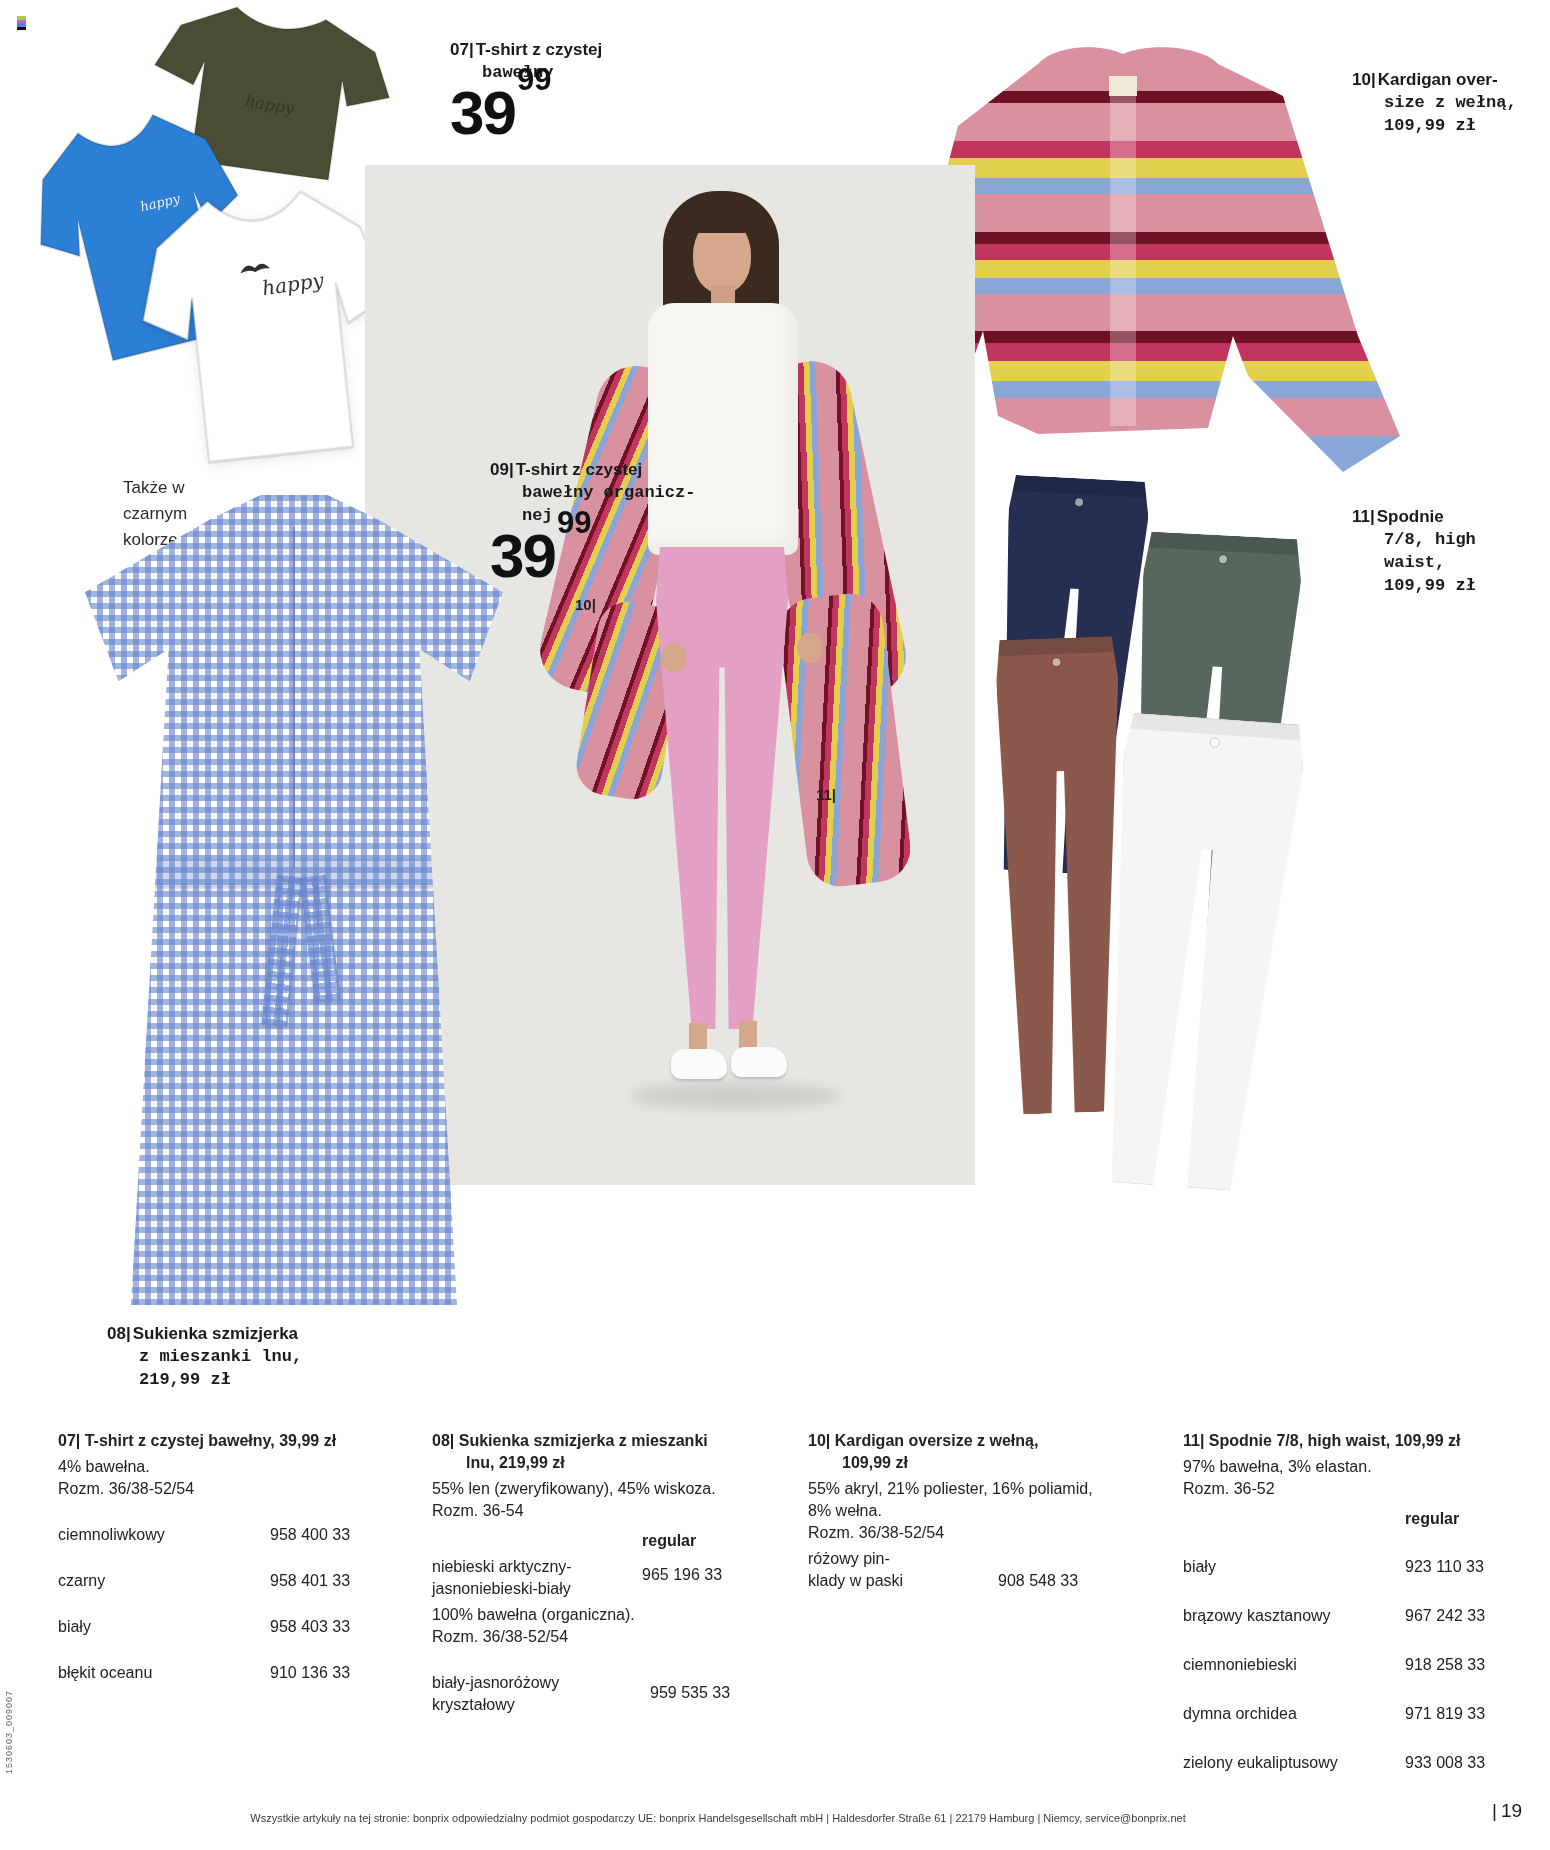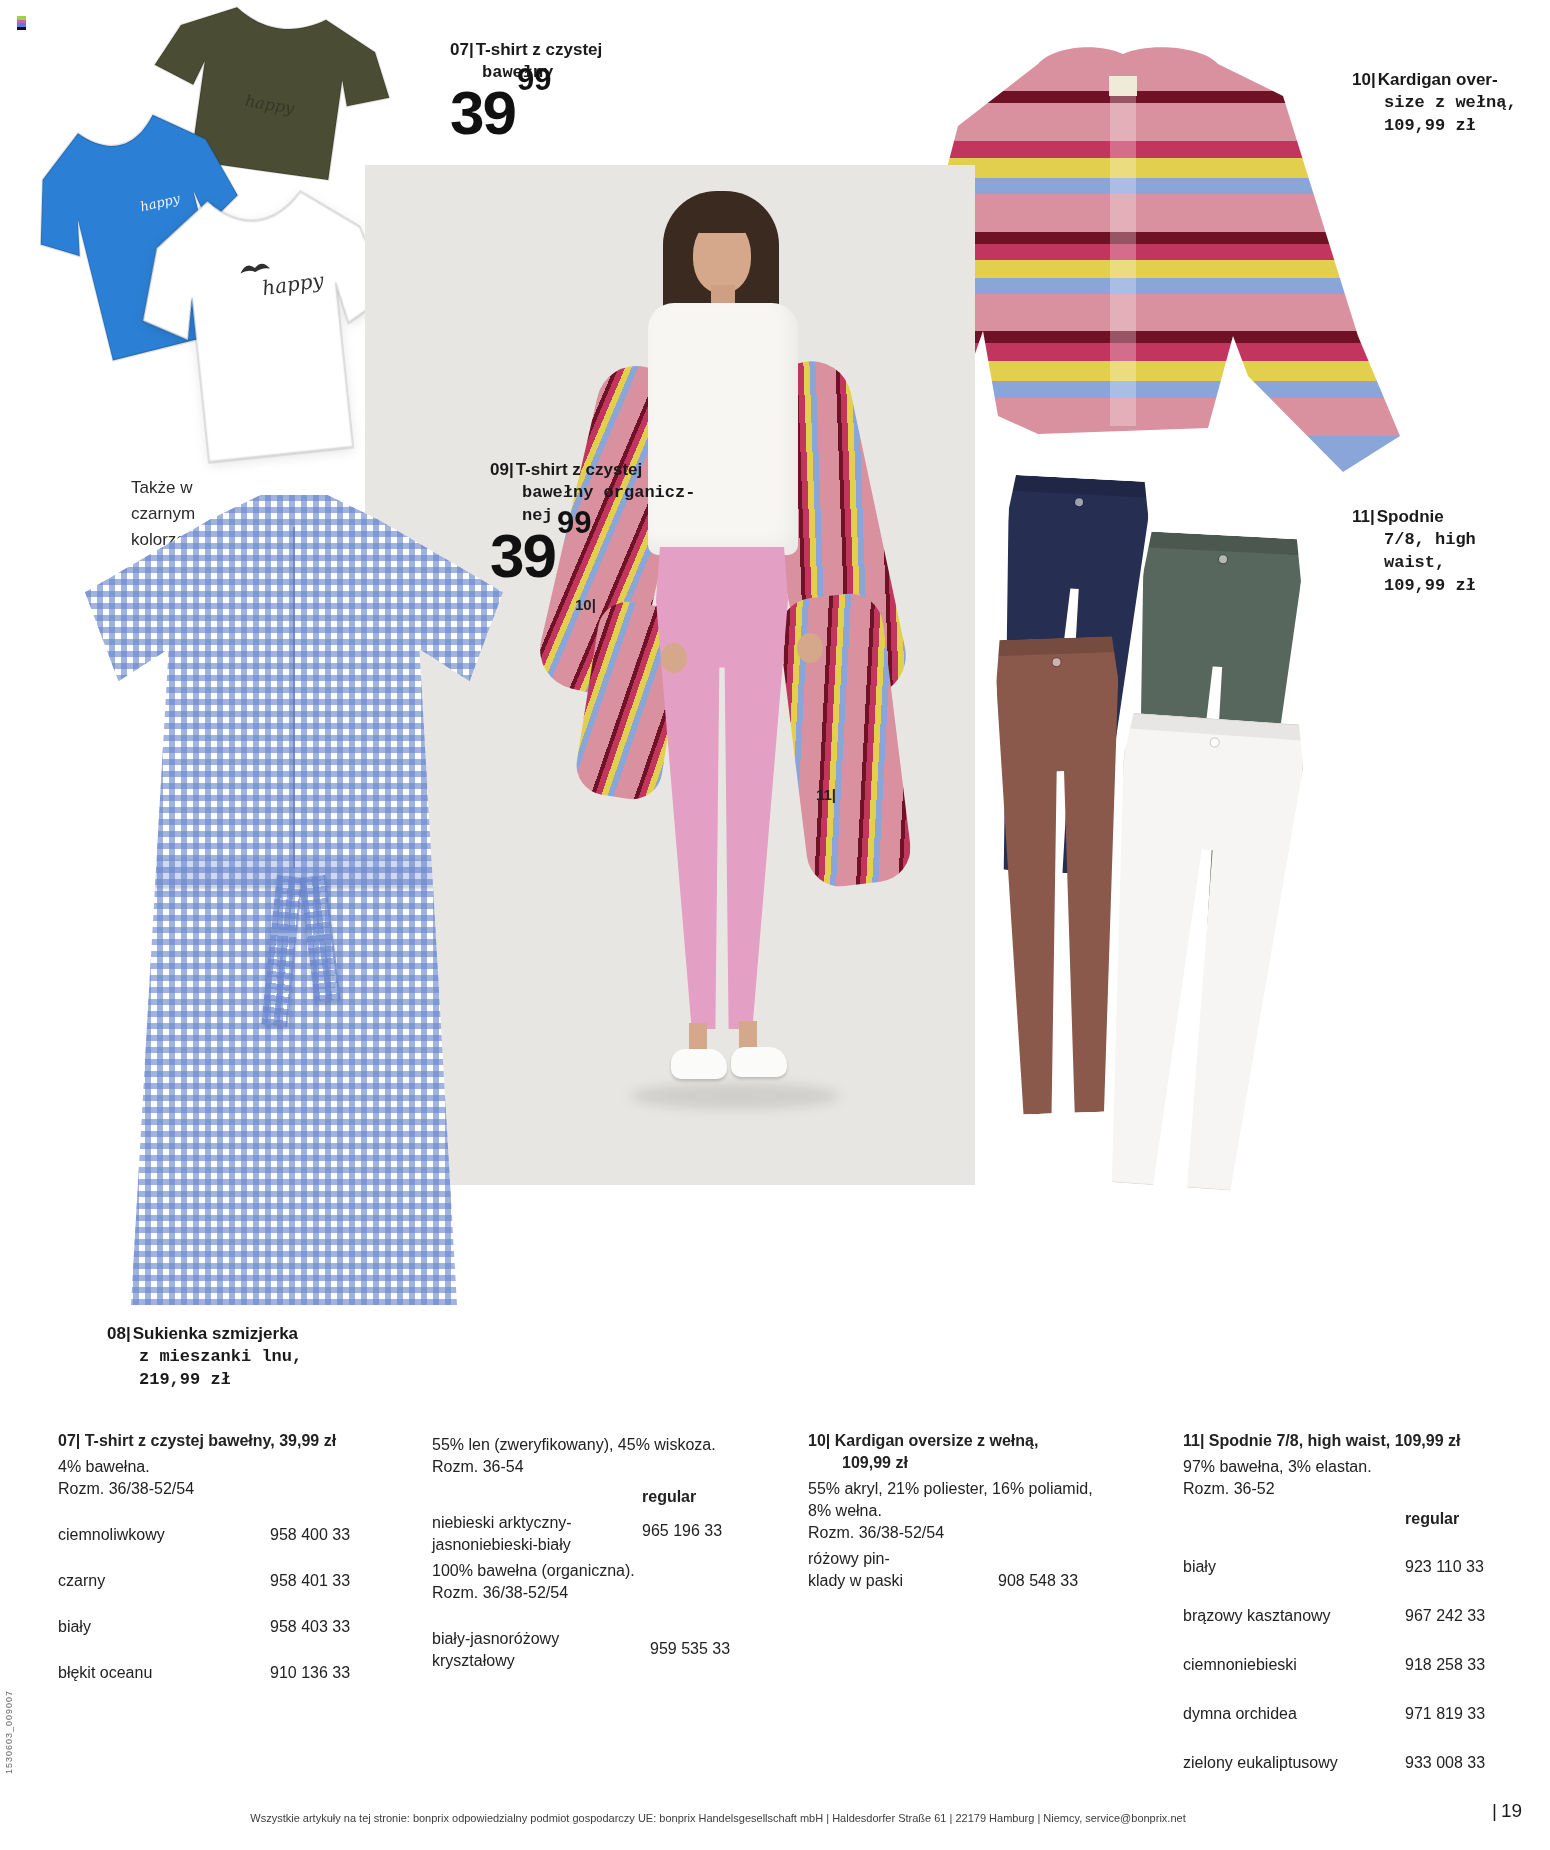--- a/index.html
+++ b/index.html
@@ -5,21 +5,21 @@
   html,body{margin:0;padding:0;background:#fff;}
   .page{position:relative;width:1550px;height:1850px;background:#ffffff;overflow:hidden;
         font-family:"Liberation Sans",sans-serif;color:#1c1c1c;}
 
   
   .callout{position:absolute;font-size:17px;line-height:23px;font-weight:bold;color:#1a1a1a;}
   .callout .hang{padding-left:32px;font-family:Liberation Mono, monospace;}
   .c-num{margin-right:2px;}
   .price{margin-top:6px;font-size:62px;font-weight:bold;letter-spacing:-2px;color:#111;}
   .price sup{font-size:31px;letter-spacing:0;position:relative;top:-22px;left:2px;}
-  .note{position:absolute;font-size:17px;line-height:26px;color:#2b2b2b;font-weight:normal;margin-left:8px;}
+  .note{position:absolute;font-size:17px;line-height:26px;color:#2b2b2b;font-weight:normal;}
   .tag{position:absolute;font-size:15px;font-weight:bold;color:#222;}
 
   
   .photo{position:absolute;left:365px;top:165px;width:610px;height:1020px;background:#e8e6e3;}
   .hair{position:absolute;left:298px;top:26px;width:116px;height:235px;background:#3a2a1f;
         border-radius:54px 54px 42px 42px;}
   .face{position:absolute;left:328px;top:52px;width:58px;height:76px;background:#d6a88b;border-radius:50% 50% 45% 45%;}
   .fringe{position:absolute;left:322px;top:38px;width:70px;height:30px;background:#3a2a1f;border-radius:50% 50% 20% 20%;}
   .neck{position:absolute;left:346px;top:120px;width:24px;height:26px;background:#cf9f83;}
   .tee-model{position:absolute;left:283px;top:138px;width:150px;height:252px;background:#f7f6f3;
@@ -239,20 +239,23 @@
     <div>Rozm. 36/38-52/54</div>
     <div class="sp4">
       <div class="drow"><span>ciemnoliwkowy</span><span class="code" style="left:212px;">958 400 33</span></div>
       <div class="drow"><span>czarny</span><span class="code" style="left:212px;">958 401 33</span></div>
       <div class="drow"><span>biały</span><span class="code" style="left:212px;">958 403 33</span></div>
       <div class="drow"><span>błękit oceanu</span><span class="code" style="left:212px;">910 136 33</span></div>
     </div>
   </div>
 
   <div class="dcol" style="left:432px;width:330px;">
+    <div class="dtitle">
+      <span>08| Sukienka szmizjerka z mieszanki</span><br><span>lnu, 219,99 zł</span>
+    </div>
     <div class="sp4">55% len (zweryfikowany), 45% wiskoza.</div>
     <div>Rozm. 36-54</div>
     <div class="reg sp8" style="left:210px;">regular</div>
     <div class="drow sp4">
       <span>niebieski arktyczny-</span><br><span>jasnoniebieski-biały</span>
       <span class="code" style="left:210px;top:8px;">965 196 33</span>
     </div>
     <div class="sp4">100% bawełna (organiczna).</div>
     <div>Rozm. 36/38-52/54</div>
     <div class="drow">

